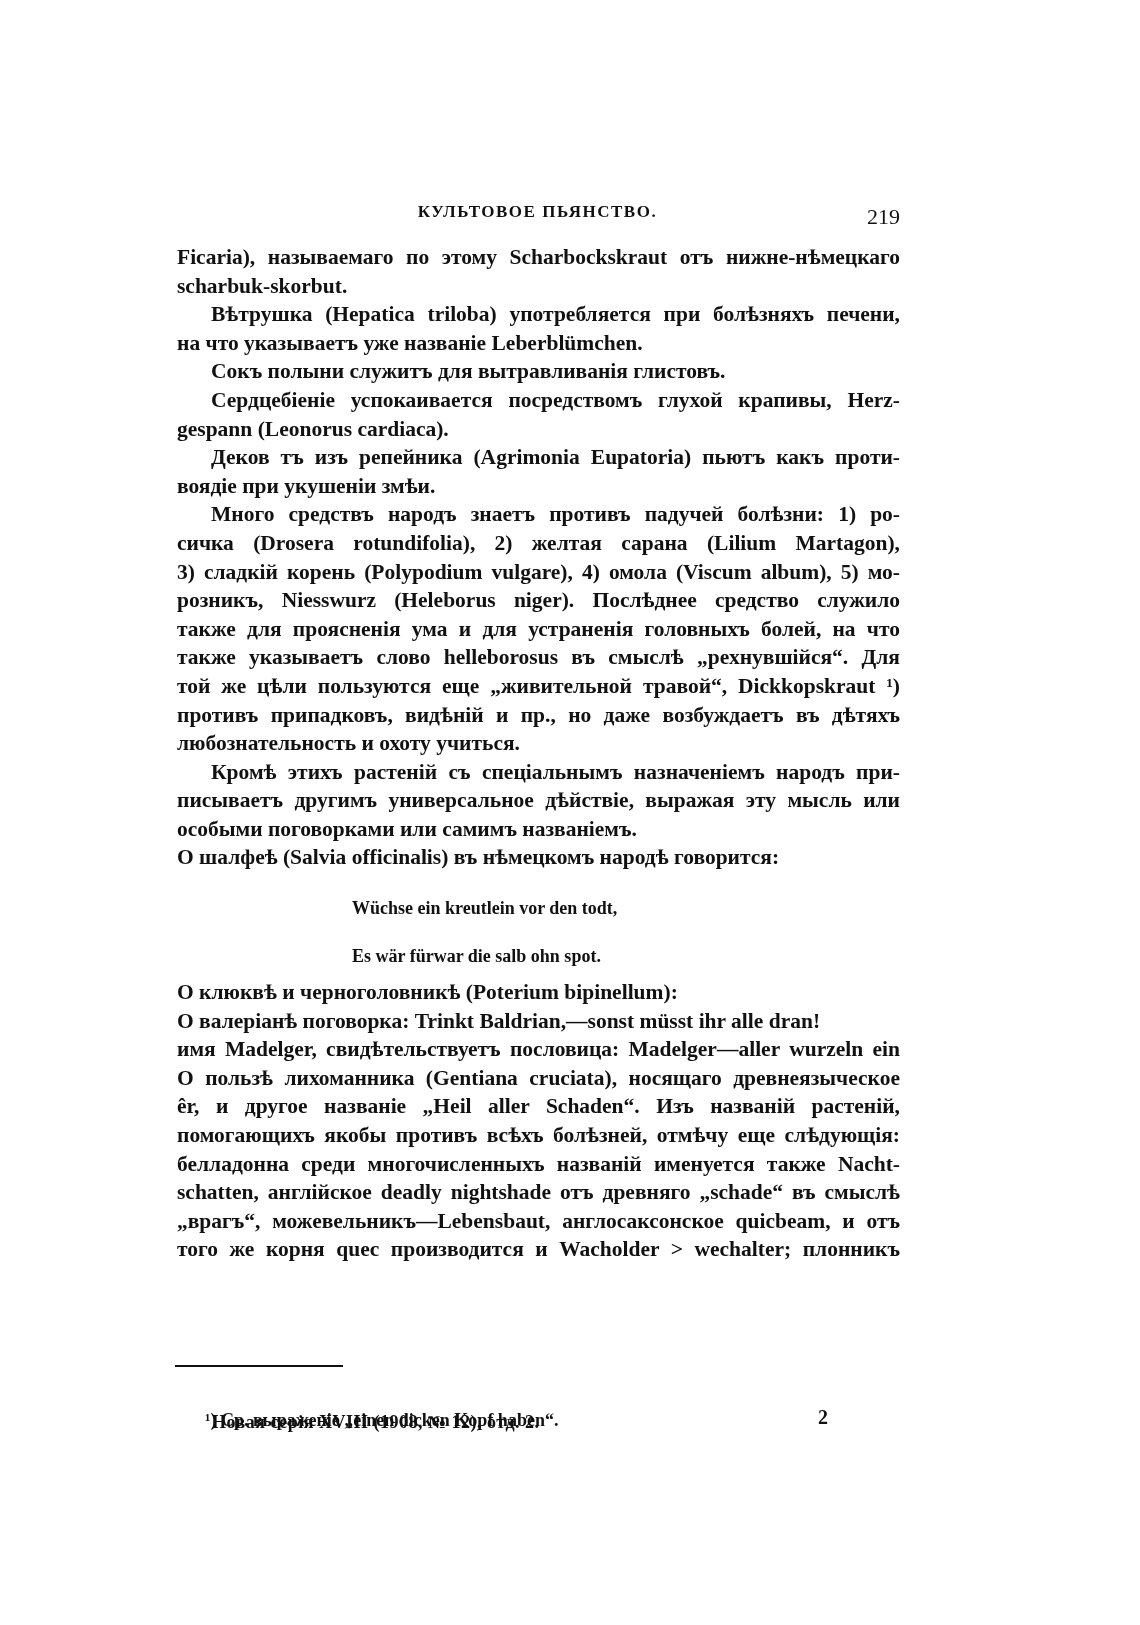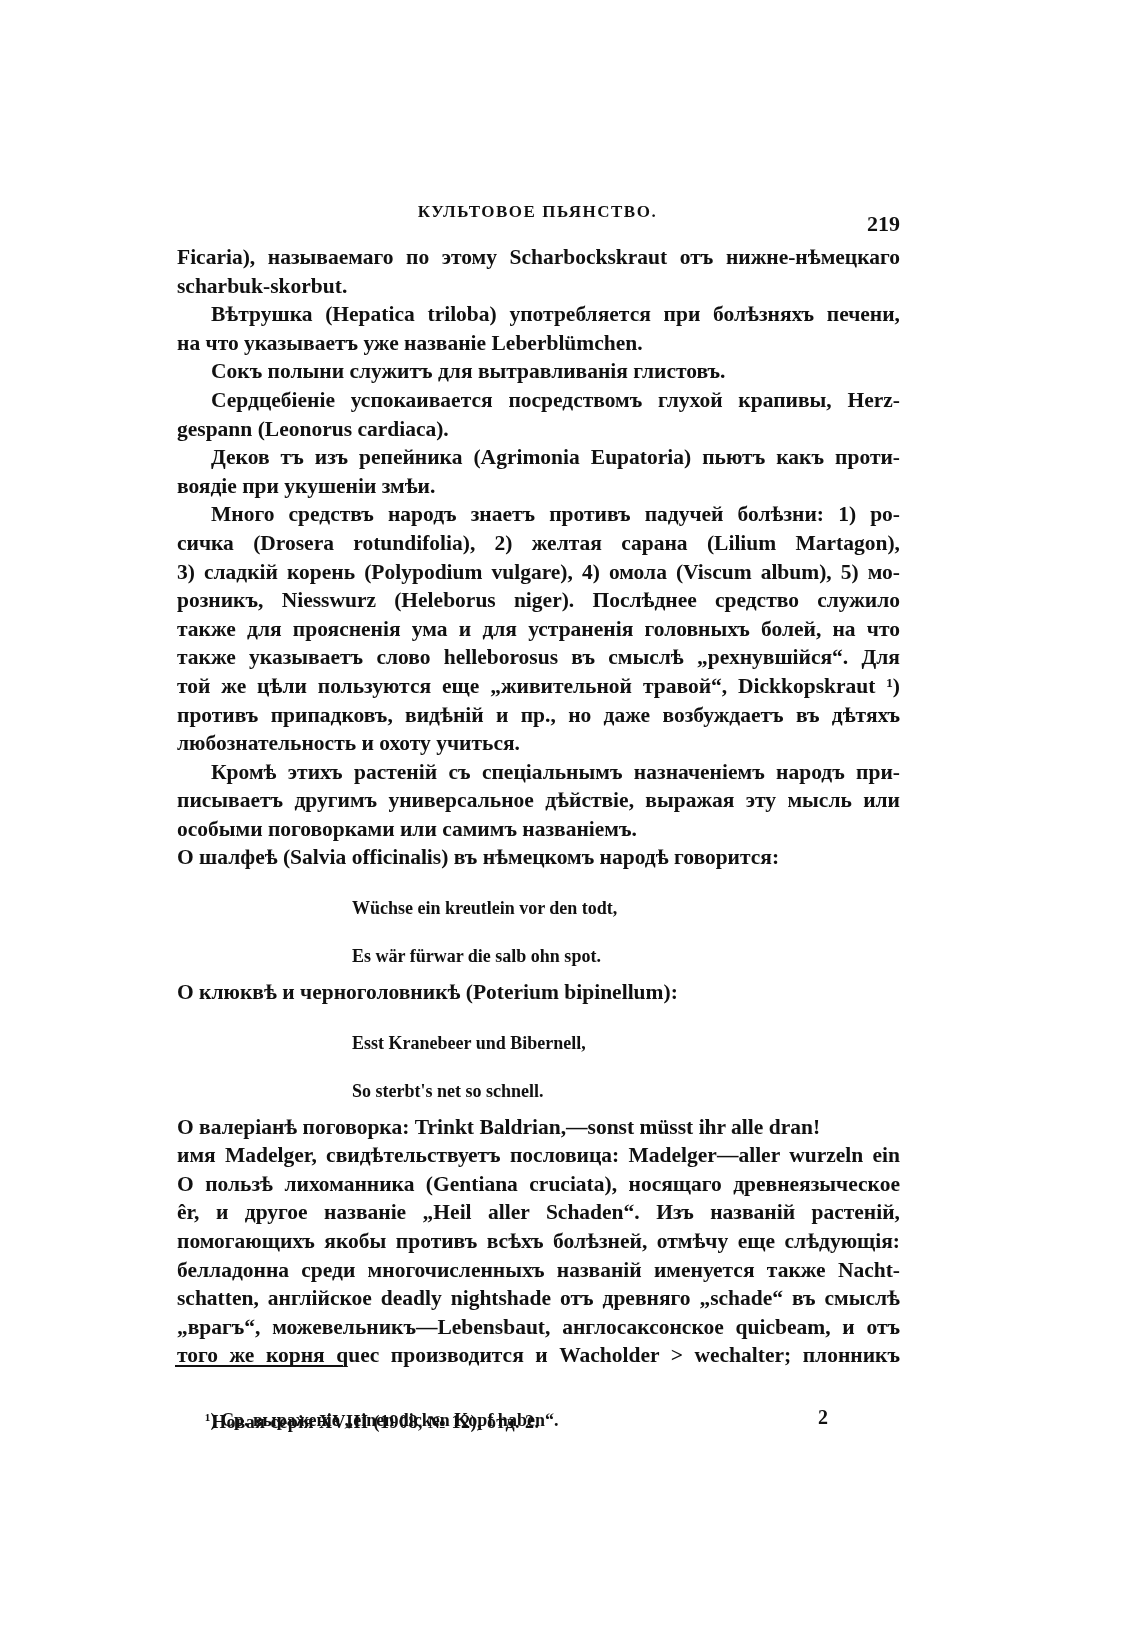--- a/index.html
+++ b/index.html
@@ -10,21 +10,21 @@
     }
     .page { position: absolute; left: 0; top: 0; width: 1140px; height: 1247px; }
     .running-head {
       position: absolute; top: 196px; left: 175px; width: 725px; height: 30px;
     }
     .running-title {
       position: absolute; left: 0; right: 0; text-align: center;
       font-size: 17px; font-weight: bold; letter-spacing: 1.5px; top: 6px;
     }
     .page-number {
-      position: absolute; right: 0; top: 15px; font-size: 22px; font-weight: bold;
+      position: absolute; right: 0; top: 8px; font-size: 22px; font-weight: normal;
     }
     .body-text {
       position: absolute; top: 243px; left: 177px; width: 723px;
       font-size: 21.5px; line-height: 28.6px; font-weight: bold;
     }
     .line { white-space: nowrap; text-align: justify; text-align-last: justify; height: 28.6px; }
     .line.last { text-align-last: left; }
     .indent { padding-left: 34px; }
     .verse {
       margin: 10px 0 10px 0; padding-left: 175px;
@@ -102,24 +102,20 @@
       <div class="line last">О шалфеѣ (Salvia officinalis) въ нѣмецкомъ народѣ говорится:</div>
     </div>
 
     <div class="verse">
       <div class="vline">Wüchse ein kreutlein vor den todt,</div>
       <div class="vline">Es wär fürwar die salb ohn spot.</div>
     </div>
 
     <div class="line last">О клюквѣ и черноголовникѣ (Poterium bipinellum):</div>
 
-    <div class="verse">
-      <div class="vline">Esst Kranebeer und Bibernell,</div>
-      <div class="vline">So sterbt's net so schnell.</div>
-    </div>
 
     <div class="line last">О валеріанѣ поговорка: Trinkt Baldrian,—sonst müsst ihr alle dran!</div>
 
     <div>
       <div class="line">имя Madelger, свидѣтельствуетъ пословица: Madelger—aller wurzeln ein</div>
       <div class="line">О пользѣ лихоманника (Gentiana cruciata), носящаго древнеязыческое</div>
       <div class="line">êr, и другое названіе „Heil aller Schaden“. Изъ названій растеній,</div>
       <div class="line">помогающихъ якобы противъ всѣхъ болѣзней, отмѣчу еще слѣдующія:</div>
       <div class="line">белладонна среди многочисленныхъ названій именуется также Nacht-</div>
       <div class="line">schatten, англійское deadly nightshade отъ древняго „schade“ въ смыслѣ</div>

